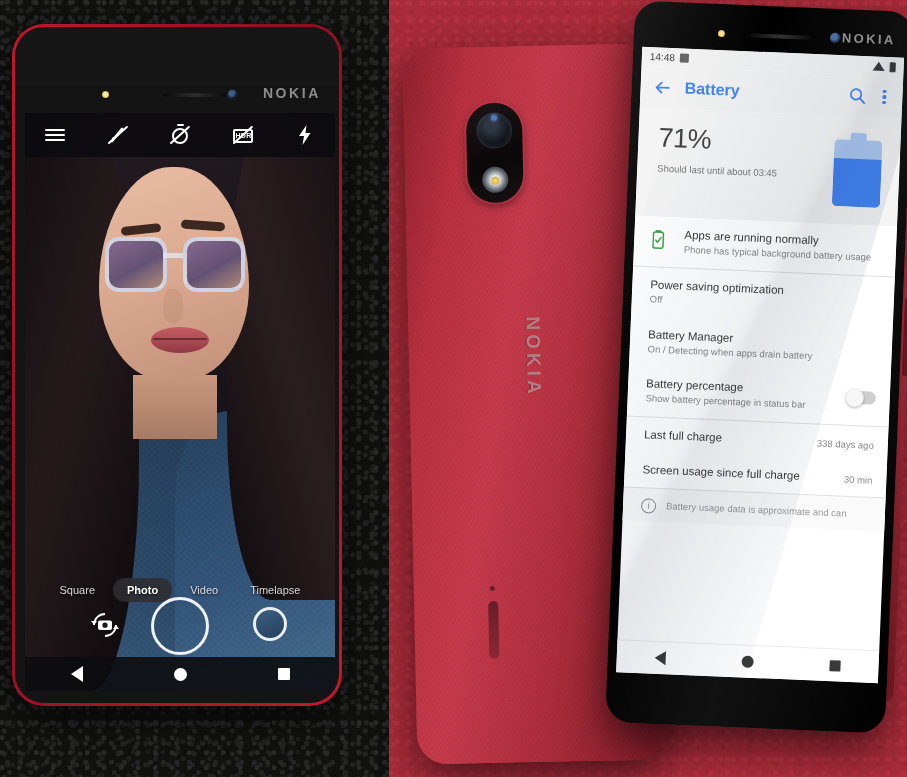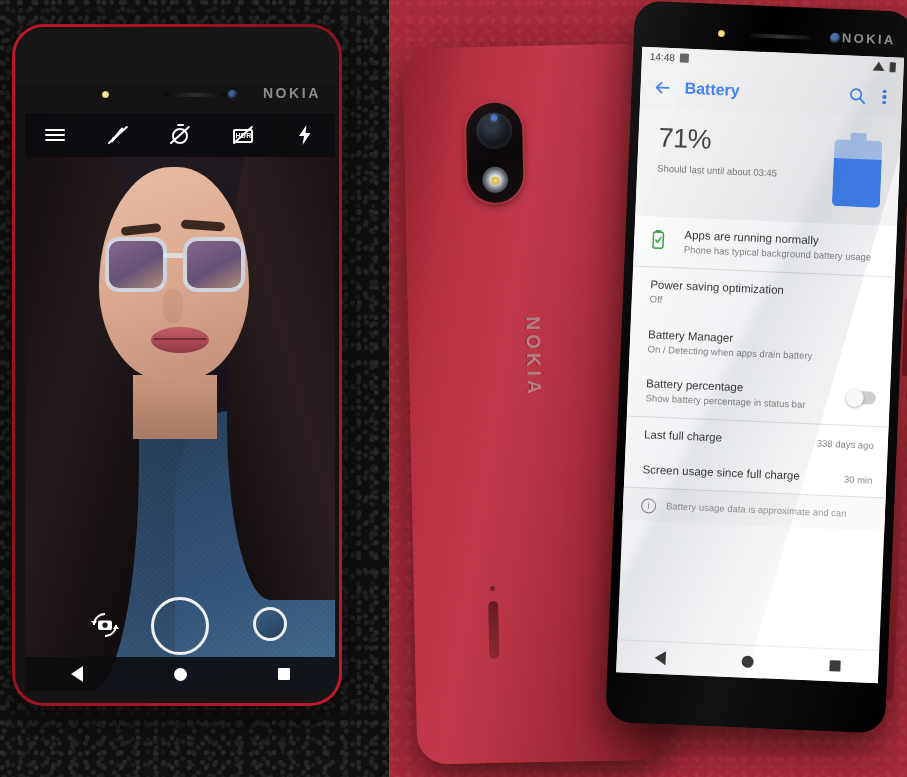--- a/index.html
+++ b/index.html
@@ -343,20 +343,26 @@
             <div class="slash"></div>
           </div>
           <div class="sp"></div>
           <div class="cicon">
             <svg width="24" height="24" viewBox="0 0 24 24">
               <path d="M13.5 2 L6 13 H11 L9.5 22 L17.5 10 H12.5 Z" fill="#fff"></path>
             </svg>
           </div>
         </div>
 
+        <div class="modes">
+          <div class="mode">Square</div>
+          <div class="mode active">Photo</div>
+          <div class="mode">Video</div>
+          <div class="mode">Timelapse</div>
+        </div>
 
         <div class="shutter-row">
           <div class="flip">
             <svg width="36" height="36" viewBox="0 0 36 36">
               <path d="M7 18 A11 11 0 0 1 18 7" fill="none" stroke="#fff" stroke-width="1.8"></path>
               <path d="M29 18 A11 11 0 0 1 18 29" fill="none" stroke="#fff" stroke-width="1.8"></path>
               <path d="M7 18 l-3 -4 l6 0 Z" fill="#fff"></path>
               <path d="M29 18 l3 4 l-6 0 Z" fill="#fff"></path>
               <rect x="11" y="13.5" width="14" height="9.5" rx="2" fill="#fff"></rect>
               <circle cx="18" cy="18.2" r="2.6" fill="#1b1b1b"></circle>

